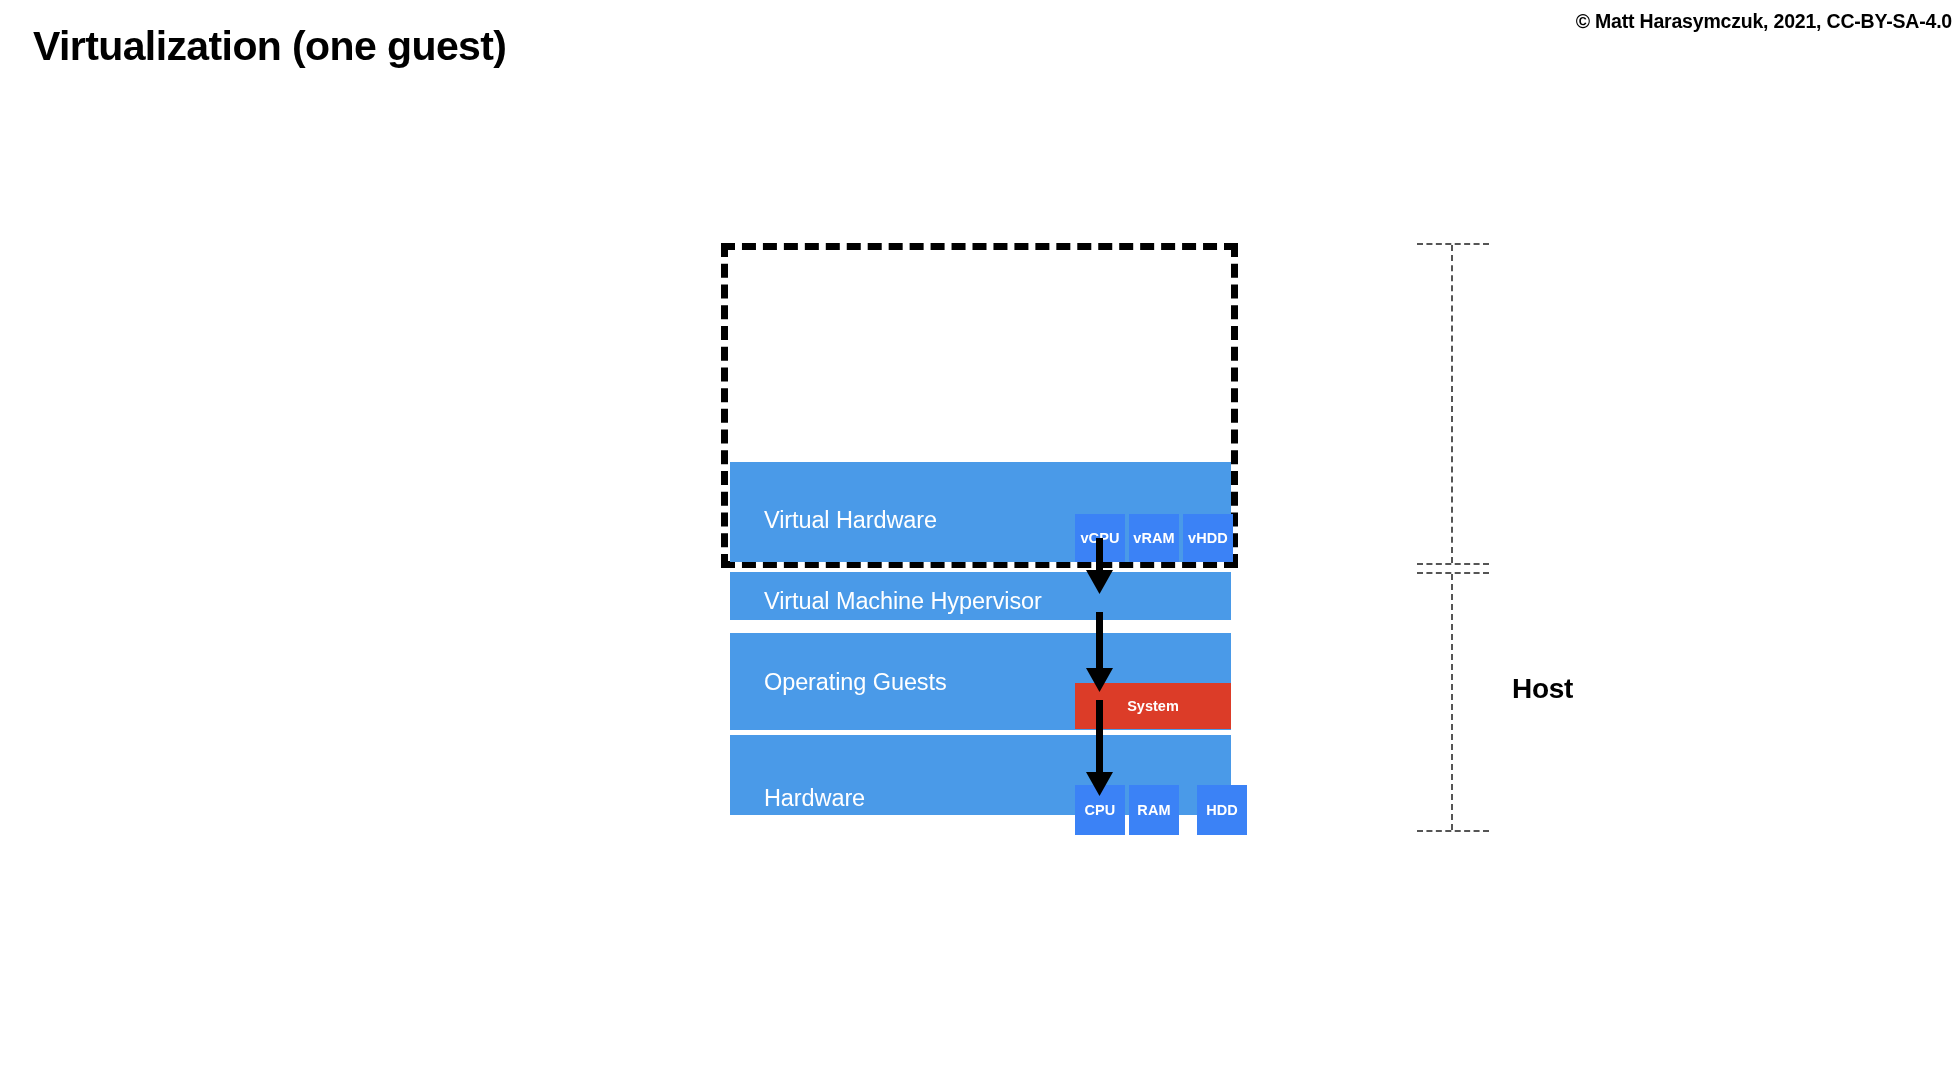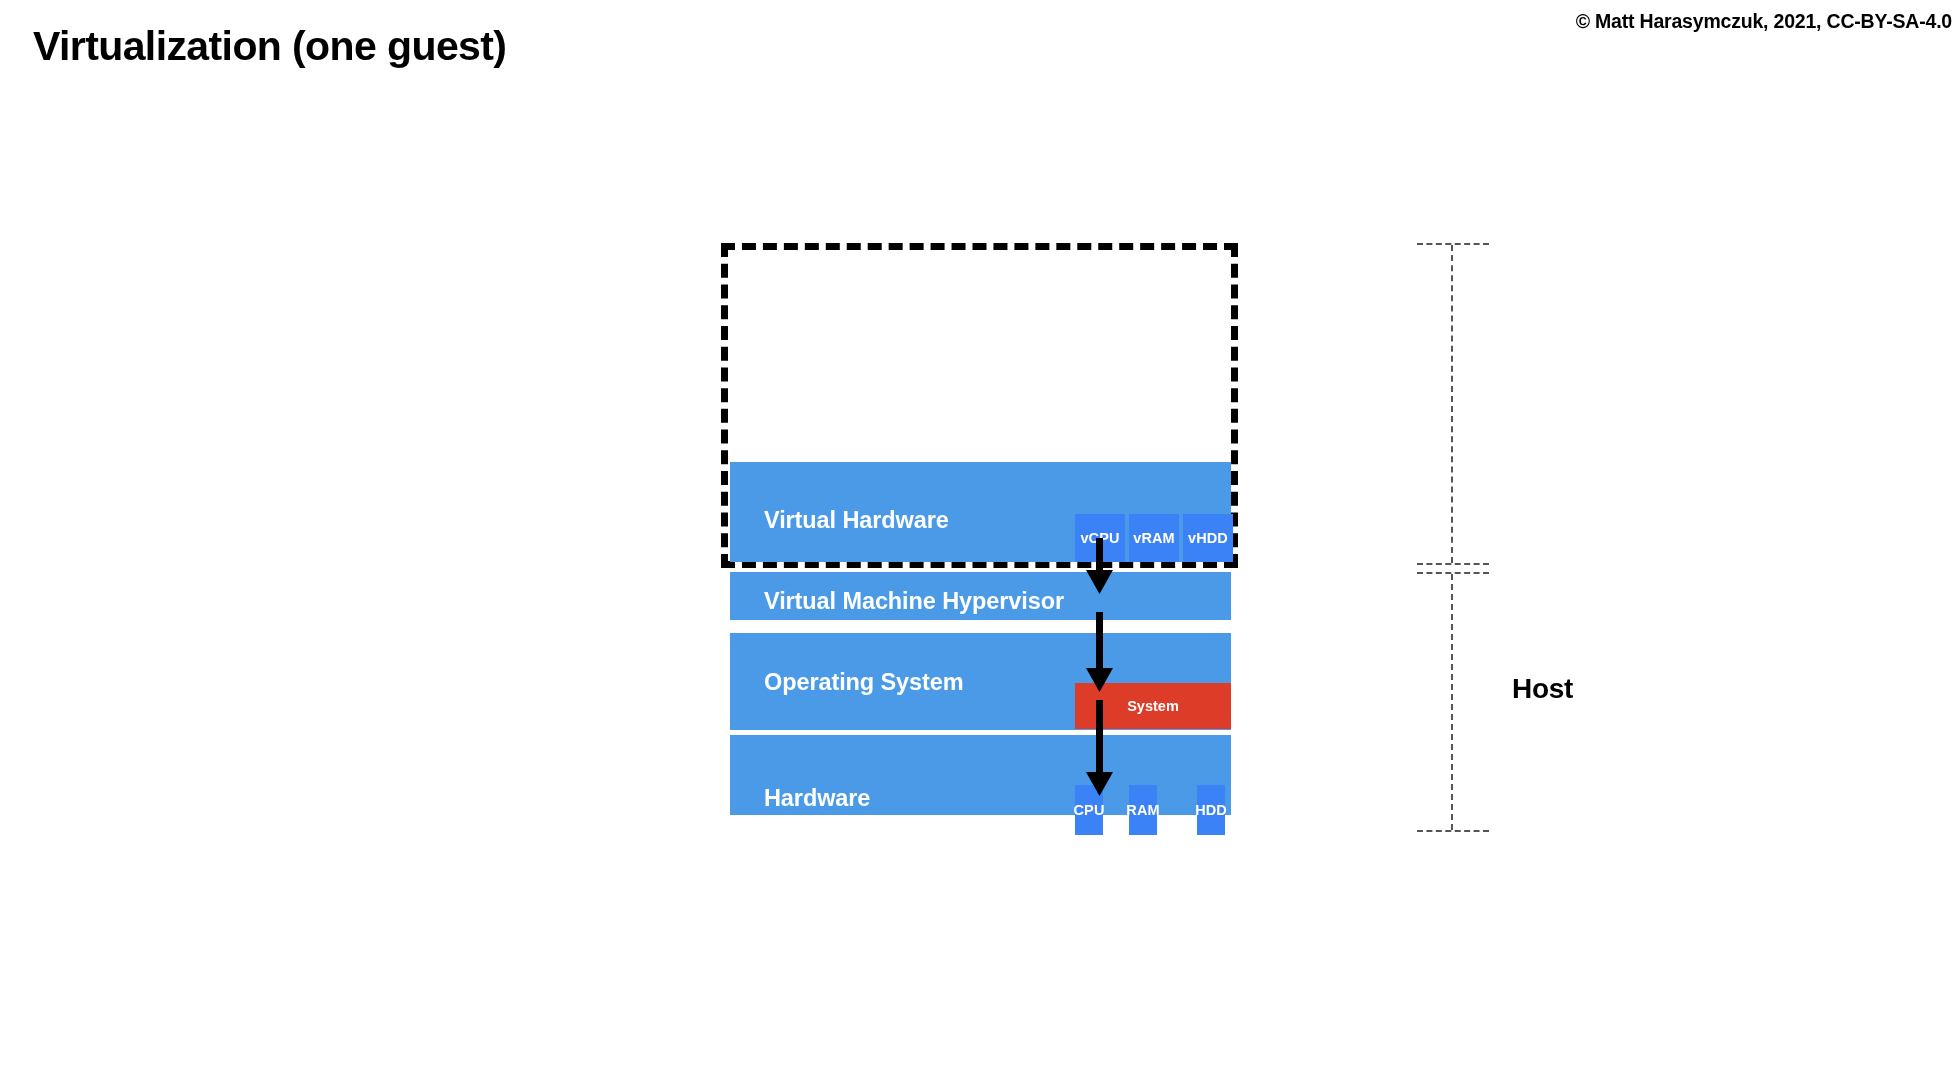--- a/index.html
+++ b/index.html
@@ -63,21 +63,21 @@
   .layer {
     position: absolute;
     background: #4a9ae8;
     box-sizing: border-box;
   }
   .layer-label {
     position: absolute;
     left: 34px;
     color: #ffffff;
     font-size: 23.5px;
-    font-weight: bold;
+    font-weight: normal;
     white-space: nowrap;
     letter-spacing: -0.1px;
   }
 
   .layer-virtual-hardware { left: 730px; top: 462px;  width: 501px; height: 100px; }
   .layer-virtual-hardware .layer-label { bottom: 28px; }
 
   .layer-hypervisor       { left: 730px; top: 572px;  width: 501px; height: 48px; }
   .layer-hypervisor .layer-label { top: 16px; }
 
@@ -101,21 +101,21 @@
     letter-spacing: 0.1px;
   }
 
   
   .vcomp { top: 514px; width: 50px; height: 48px; }
   .vcomp-0 { left: 1075px; }
   .vcomp-1 { left: 1129px; }
   .vcomp-2 { left: 1183px; }
 
   
-  .pcomp { top: 785px; width: 28px; height: 50px; }
+  .pcomp { top: 785px; width: 50px; height: 50px; }
   .pcomp-0 { left: 1075px; }
   .pcomp-1 { left: 1129px; }
   .pcomp-2 { left: 1197px; }
 
   
   .kernel-box {
     position: absolute;
     left: 1075px;
     top: 683px;
     width: 156px;
@@ -186,21 +186,21 @@
   </div>
   <div class="component vcomp vcomp-0">vCPU</div>
   <div class="component vcomp vcomp-1">vRAM</div>
   <div class="component vcomp vcomp-2">vHDD</div>
 
   <div class="layer layer-hypervisor">
     <span class="layer-label">Virtual Machine Hypervisor</span>
   </div>
 
   <div class="layer layer-os">
-    <span class="layer-label">Operating System</span>
+    <span class="layer-label">Operating Guests</span>
   </div>
   <div class="kernel-box">System</div>
 
   <div class="layer layer-hardware">
     <span class="layer-label">Hardware</span>
   </div>
   <div class="component pcomp pcomp-0">CPU</div>
   <div class="component pcomp pcomp-1">RAM</div>
   <div class="component pcomp pcomp-2">HDD</div>
 

